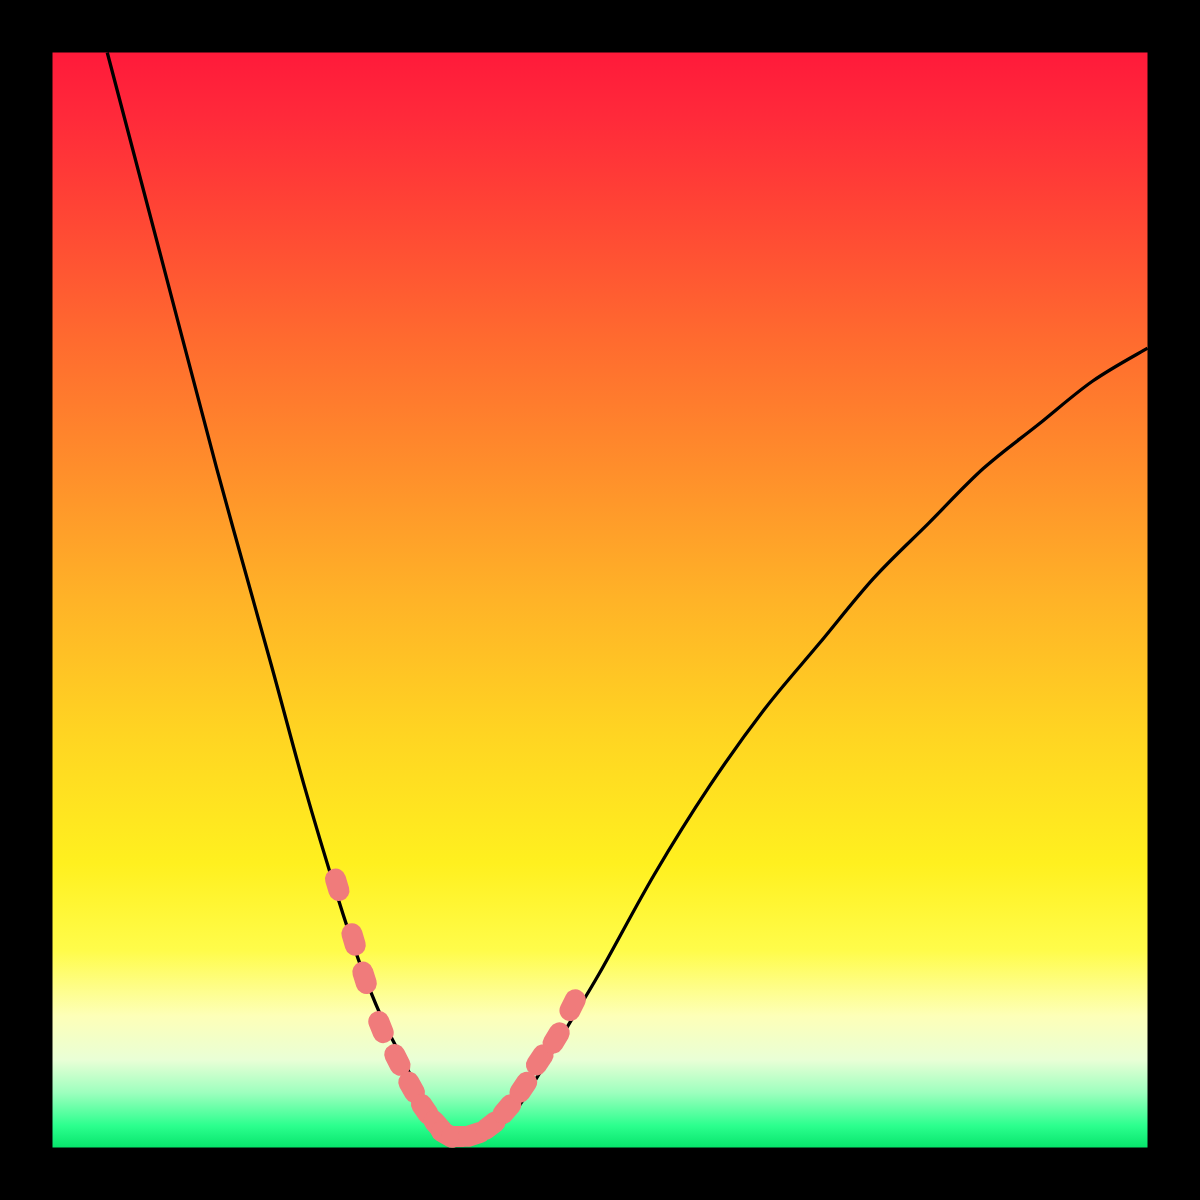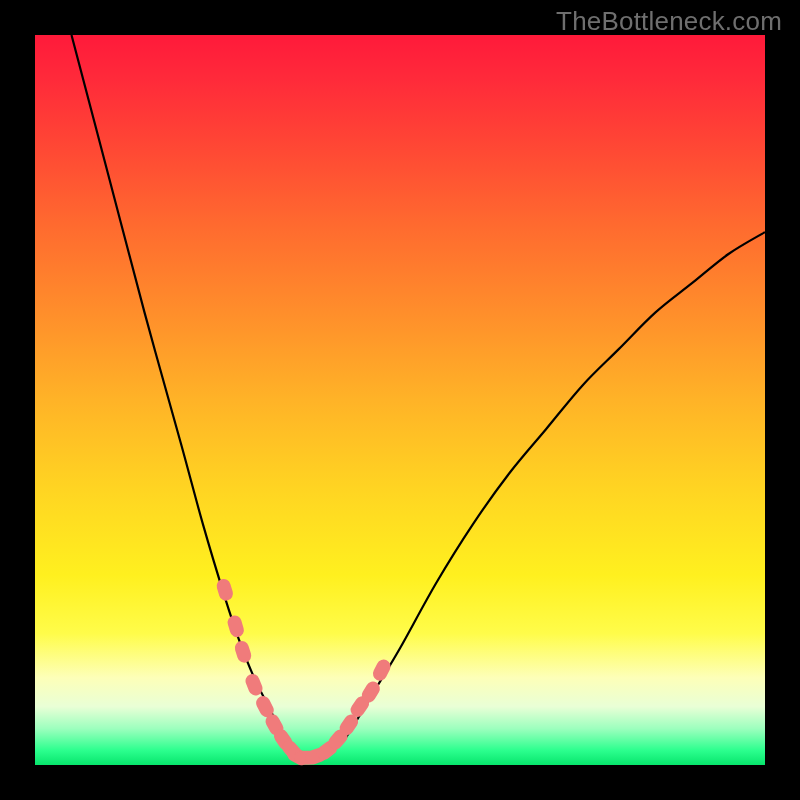--- a/index.html
+++ b/index.html
@@ -59,21 +59,20 @@
     letter-spacing: 0.2px;
     font-weight: 400;
     user-select: none;
   }
 </style>
 </head>
 <body>
 
 <div class="frame">
 
-  <div class="watermark">TheBottleneck.com</div>
 
   <div class="plot-area">
     <svg class="curve" viewBox="0 0 730 730" preserveAspectRatio="none">
       <path id="curve-path" fill="none" stroke="#000000" stroke-width="2.2" d="M 36.50 0.00 C 42.58 23.12 60.83 92.47 73.00 138.70 C 85.17 184.93 97.33 232.38 109.50 277.40 C 121.67 322.42 136.27 373.52 146.00 408.80 C 155.73 444.08 160.60 463.55 167.90 489.10 C 175.20 514.65 183.72 542.63 189.80 562.10 C 195.88 581.57 199.53 592.52 204.40 605.90 C 209.27 619.28 214.13 631.45 219.00 642.40 C 223.87 653.35 229.95 664.30 233.60 671.60 C 237.25 678.90 238.47 681.33 240.90 686.20 C 243.33 691.07 245.77 696.54 248.20 700.80 C 250.63 705.06 253.07 708.71 255.50 711.75 C 257.93 714.79 260.37 717.22 262.80 719.05 C 265.23 720.88 267.67 722.09 270.10 722.70 C 272.53 723.31 273.75 723.31 277.40 722.70 C 281.05 722.09 287.13 721.48 292.00 719.05 C 296.87 716.62 301.73 713.58 306.60 708.10 C 311.47 702.63 315.12 695.93 321.20 686.20 C 327.28 676.47 335.80 661.87 343.10 649.70 C 350.40 637.53 355.27 630.23 365.00 613.20 C 374.73 596.17 389.33 568.18 401.50 547.50 C 413.67 526.82 425.83 507.35 438.00 489.10 C 450.17 470.85 462.33 453.82 474.50 438.00 C 486.67 422.18 498.83 408.80 511.00 394.20 C 523.17 379.60 535.33 363.78 547.50 350.40 C 559.67 337.02 571.83 326.07 584.00 313.90 C 596.17 301.73 608.33 288.35 620.50 277.40 C 632.67 266.45 644.83 257.93 657.00 248.20 C 669.17 238.47 681.33 227.52 693.50 219.00 C 705.67 210.48 723.92 200.75 730.00 197.10"></path>
       <g id="markers">
           <rect x="178.80" y="547.80" width="22" height="14" rx="7" ry="7" fill="#f07b7b" transform="rotate(73.3 189.80 554.80)"></rect>
           <rect x="189.75" y="584.30" width="22" height="14" rx="7" ry="7" fill="#f07b7b" transform="rotate(73.6 200.75 591.30)"></rect>
           <rect x="197.05" y="609.85" width="22" height="14" rx="7" ry="7" fill="#f07b7b" transform="rotate(72.6 208.05 616.85)"></rect>
           <rect x="208.00" y="642.70" width="22" height="14" rx="7" ry="7" fill="#f07b7b" transform="rotate(68.2 219.00 649.70)"></rect>
           <rect x="218.95" y="664.60" width="22" height="14" rx="7" ry="7" fill="#f07b7b" transform="rotate(63.0 229.95 671.60)"></rect>

